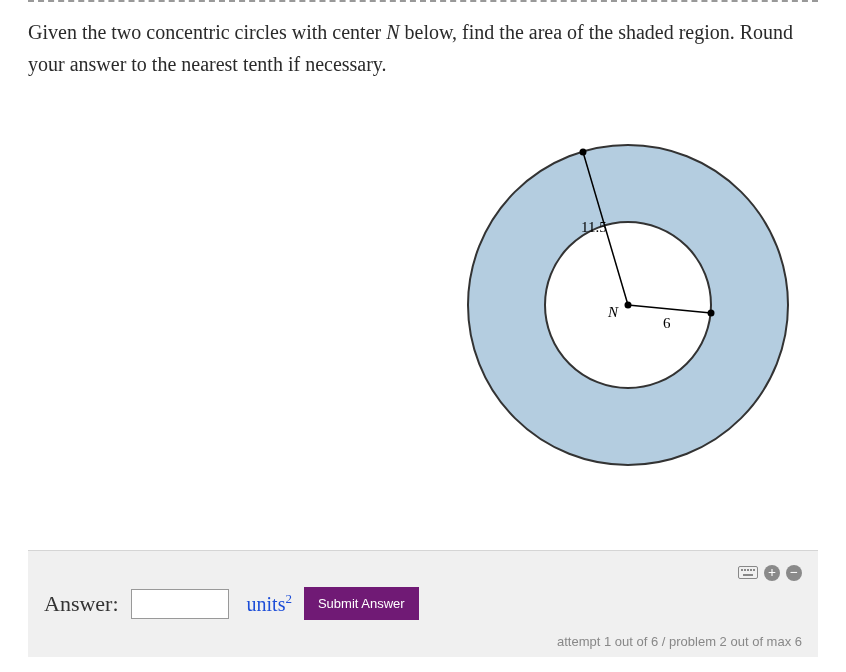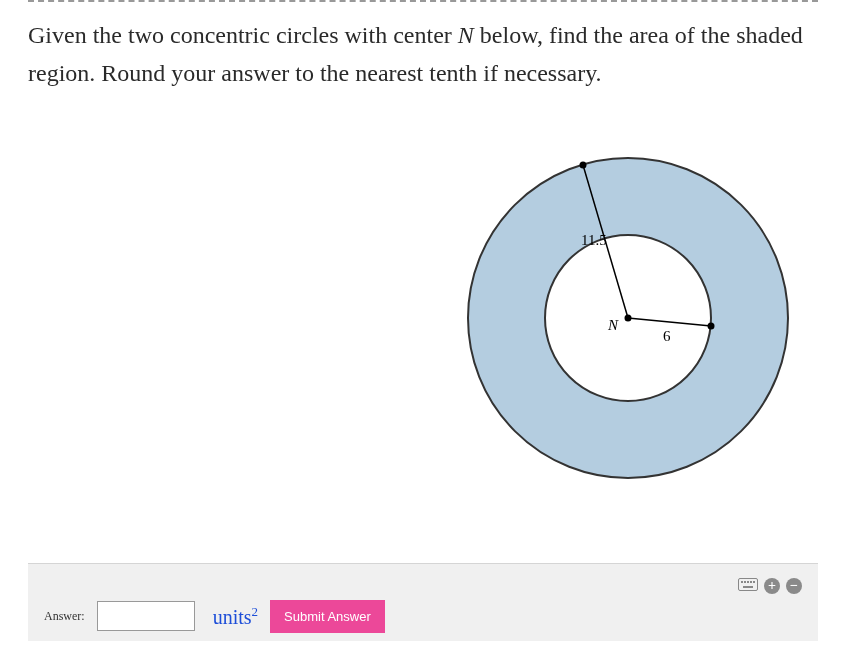--- a/index.html
+++ b/index.html
@@ -14,21 +14,21 @@
       width: 846px;
     }
     .top-border {
       border-top: 2px dashed #999;
       margin: 0 28px;
     }
     .question-area {
       padding: 14px 28px 20px 28px;
     }
     .question-text {
-      font-size: 24px;
+      font-size: 20px;
       line-height: 1.6;
       color: #2a2a2a;
     }
     .question-text .italic-n {
       font-style: italic;
     }
     .diagram-container {
       margin-top: 30px;
       margin-bottom: 40px;
       display: flex;
@@ -71,41 +71,41 @@
       line-height: 1;
     }
     .icon-circle.plus { background: #8a8a8a; }
     .icon-circle.minus { background: #8a8a8a; }
     .answer-row {
       display: flex;
       align-items: center;
       gap: 12px;
     }
     .answer-label {
-      font-size: 12px;
+      font-size: 22px;
       color: #333;
     }
     .answer-input {
       width: 98px;
       height: 30px;
       border: 1px solid #999;
       background: #fff;
       padding: 2px 6px;
       font-size: 16px;
     }
     .units {
       font-size: 20px;
       color: #1d4ed8;
       margin-left: 6px;
     }
     .units sup {
       font-size: 13px;
     }
     .submit-btn {
-      background: #ec4899;
+      background: #701a75;
       color: #fff;
       border: none;
       padding: 9px 14px;
       font-size: 13px;
       cursor: pointer;
       font-family: Arial, sans-serif;
     }
     .attempt-text {
       text-align: right;
       font-size: 13px;
@@ -164,13 +164,14 @@
 
   <div class="answer-row">
     <span class="answer-label">Answer:</span>
     <input type="text" class="answer-input" value="" style="">
     <span class="units">
       <span>units</span><sup>2</sup>
     </span>
     <button class="submit-btn">Submit Answer</button>
   </div>
 
+  <div class="attempt-text">attempt 1 out of 6 / problem 2 out of max 6</div>
 </div>
 
 </body></html>

